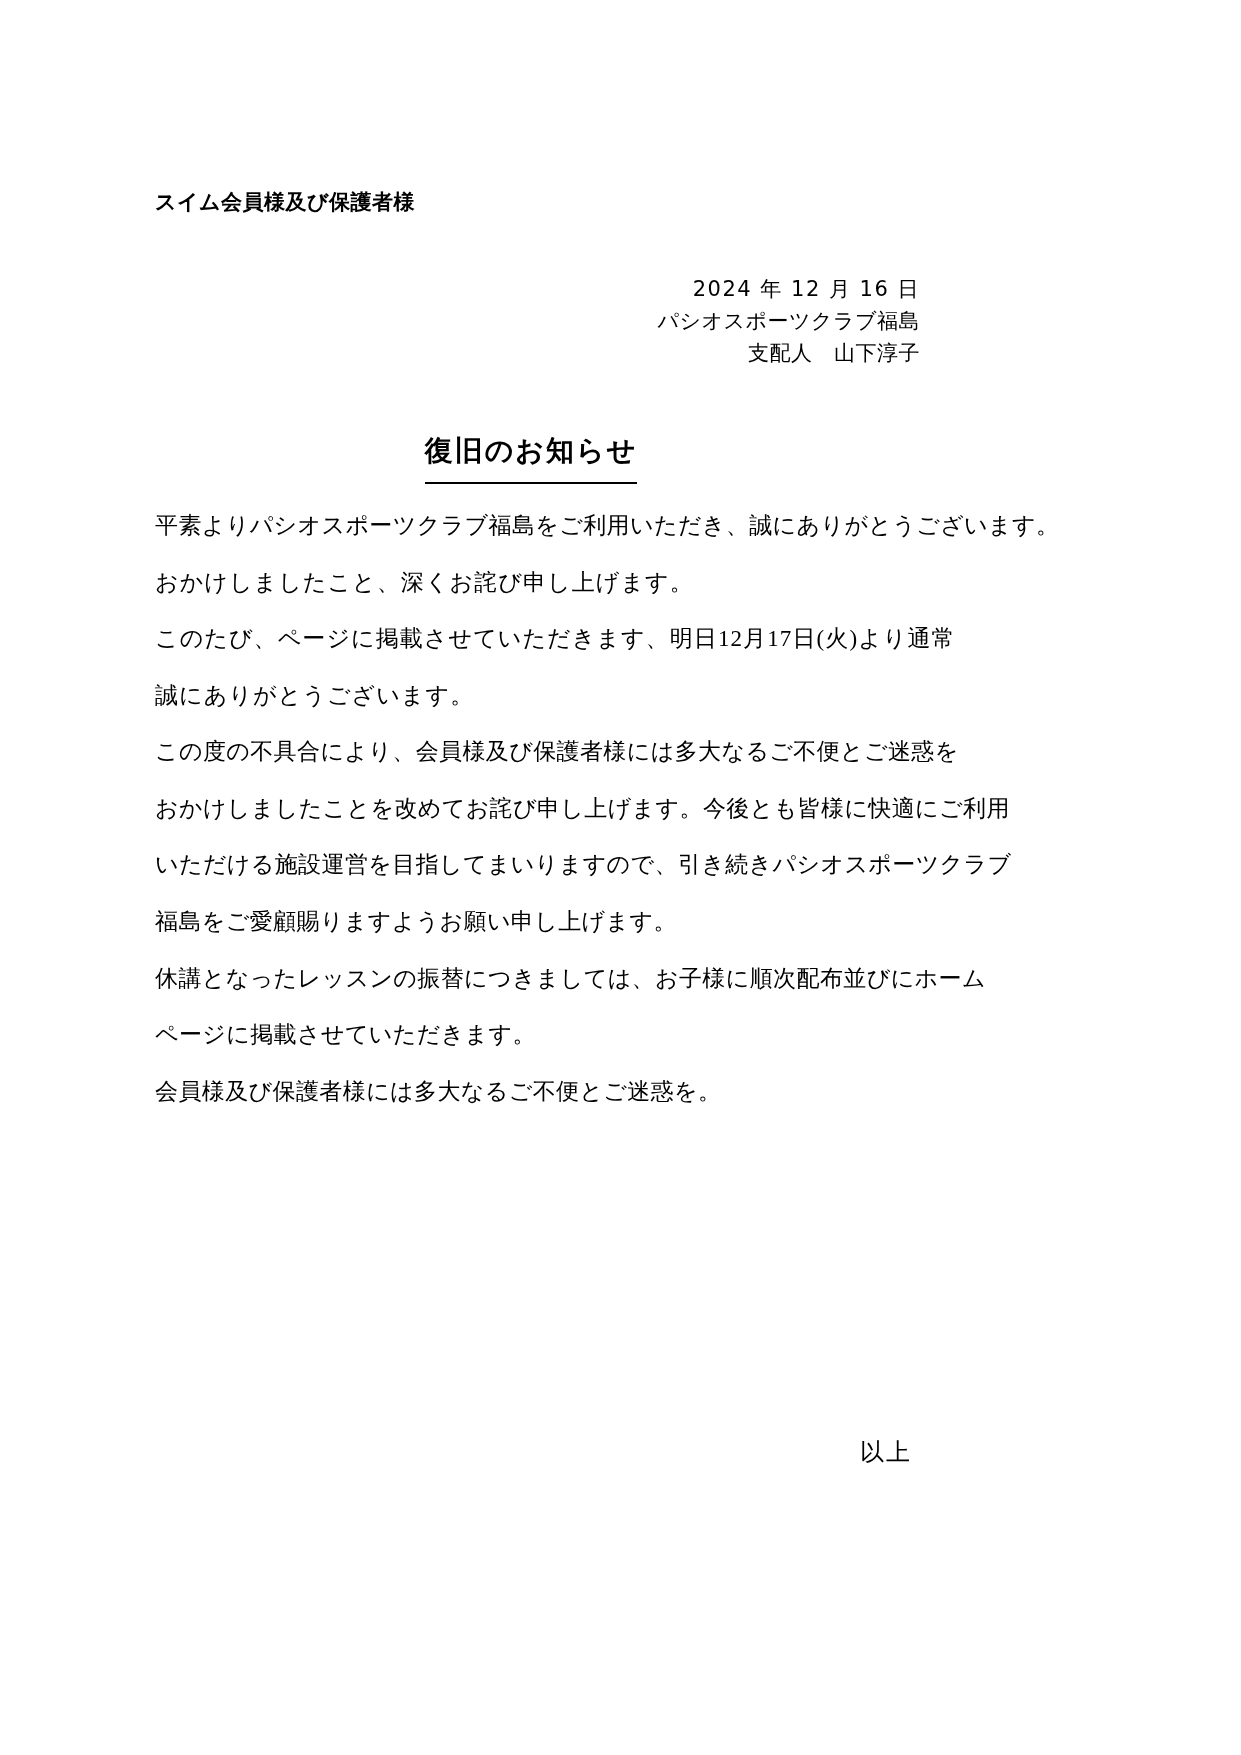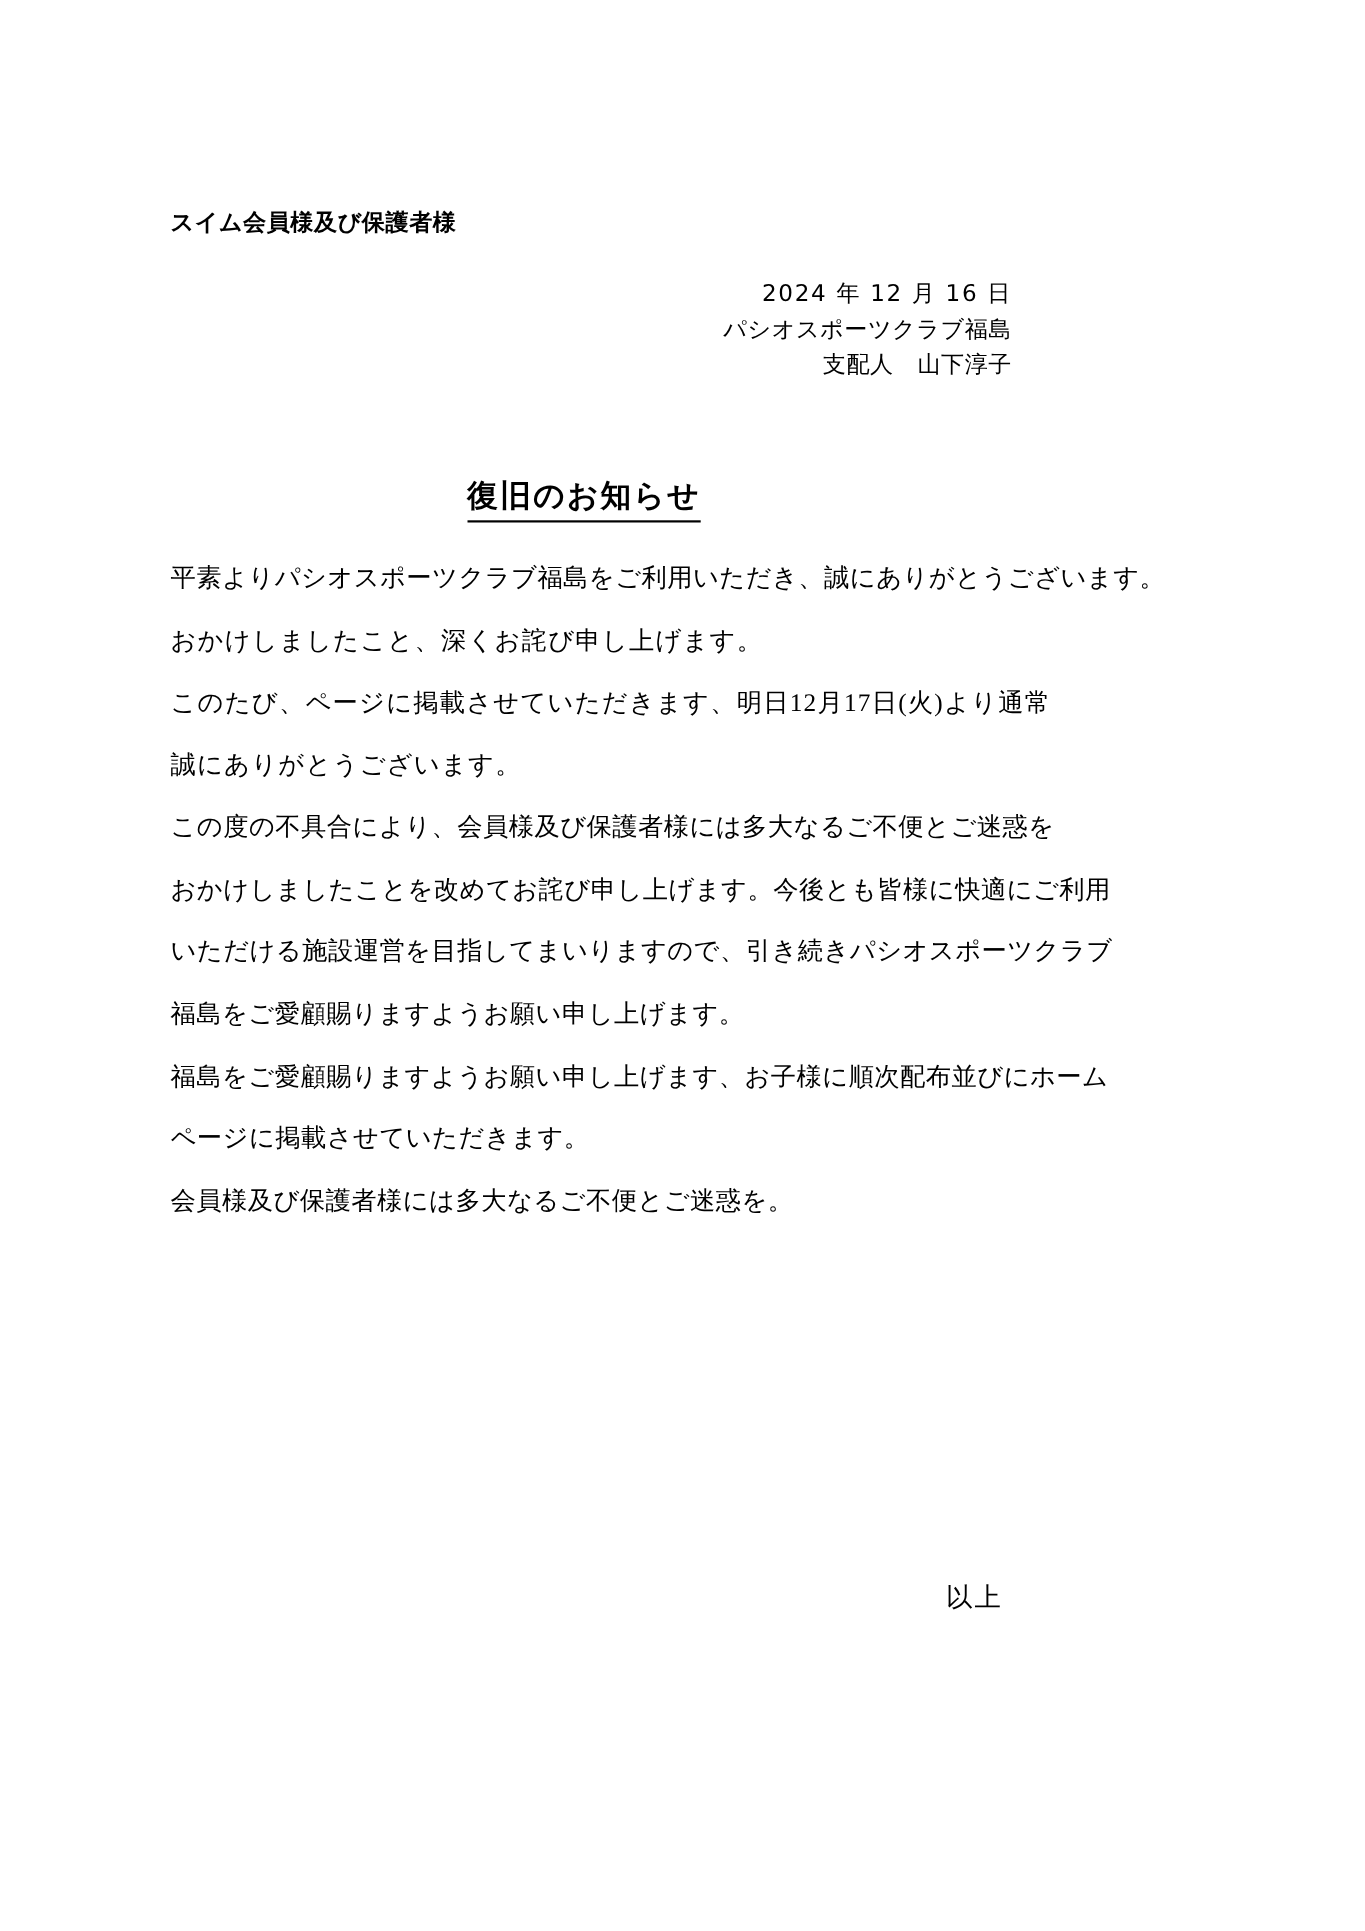--- a/index.html
+++ b/index.html
@@ -43,35 +43,36 @@
     font-family: "DejaVu Sans", "Liberation Sans", sans-serif;
     font-size: 21px;
     line-height: 1.52;
     letter-spacing: 0.5px;
   }
   .meta-block div {
     white-space: nowrap;
   }
   .meta-date {
     letter-spacing: 1.5px;
+    margin-top: 22px;
   }
 
   .doc-title {
     position: absolute;
     left: 0;
     right: 0;
     top: 432px;
     text-align: center;
     font-size: 28px;
     font-weight: bold;
     letter-spacing: 2px;
   }
   .doc-title span {
     border-bottom: 2px solid #000;
-    padding-bottom: 6px;
+    padding-bottom: 16px;
   }
 
   .body-text {
     position: absolute;
     left: 155px;
     top: 498px;
     width: 935px;
     font-size: 23px;
     line-height: 2.46;
     letter-spacing: 0.4px;
@@ -112,20 +113,20 @@
 
   <div class="body-text">
     <p>平素よりパシオスポーツクラブ福島をご利用いただき、誠にありがとうございます。</p>
     <p class="spaced">おかけしましたこと、深くお詫び申し上げます。</p>
     <p class="spaced">このたび、ページに掲載させていただきます、明日12月17日(火)より通常</p>
     <p class="spaced">誠にありがとうございます。</p>
     <p>この度の不具合により、会員様及び保護者様には多大なるご不便とご迷惑を</p>
     <p>おかけしましたことを改めてお詫び申し上げます。今後とも皆様に快適にご利用</p>
     <p>いただける施設運営を目指してまいりますので、引き続きパシオスポーツクラブ</p>
     <p>福島をご愛顧賜りますようお願い申し上げます。</p>
-    <p>福島をご愛顧賜りますようお願い申し上げます、お子様に順次配布並びにホーム</p>
+    <p>休講となったレッスンの振替につきましては、お子様に順次配布並びにホーム</p>
     <p>ページに掲載させていただきます。</p>
     <p>会員様及び保護者様には多大なるご不便とご迷惑を。</p>
   </div>
 
   <div class="closing">以上</div>
 
 </div>
 
 </body></html>

